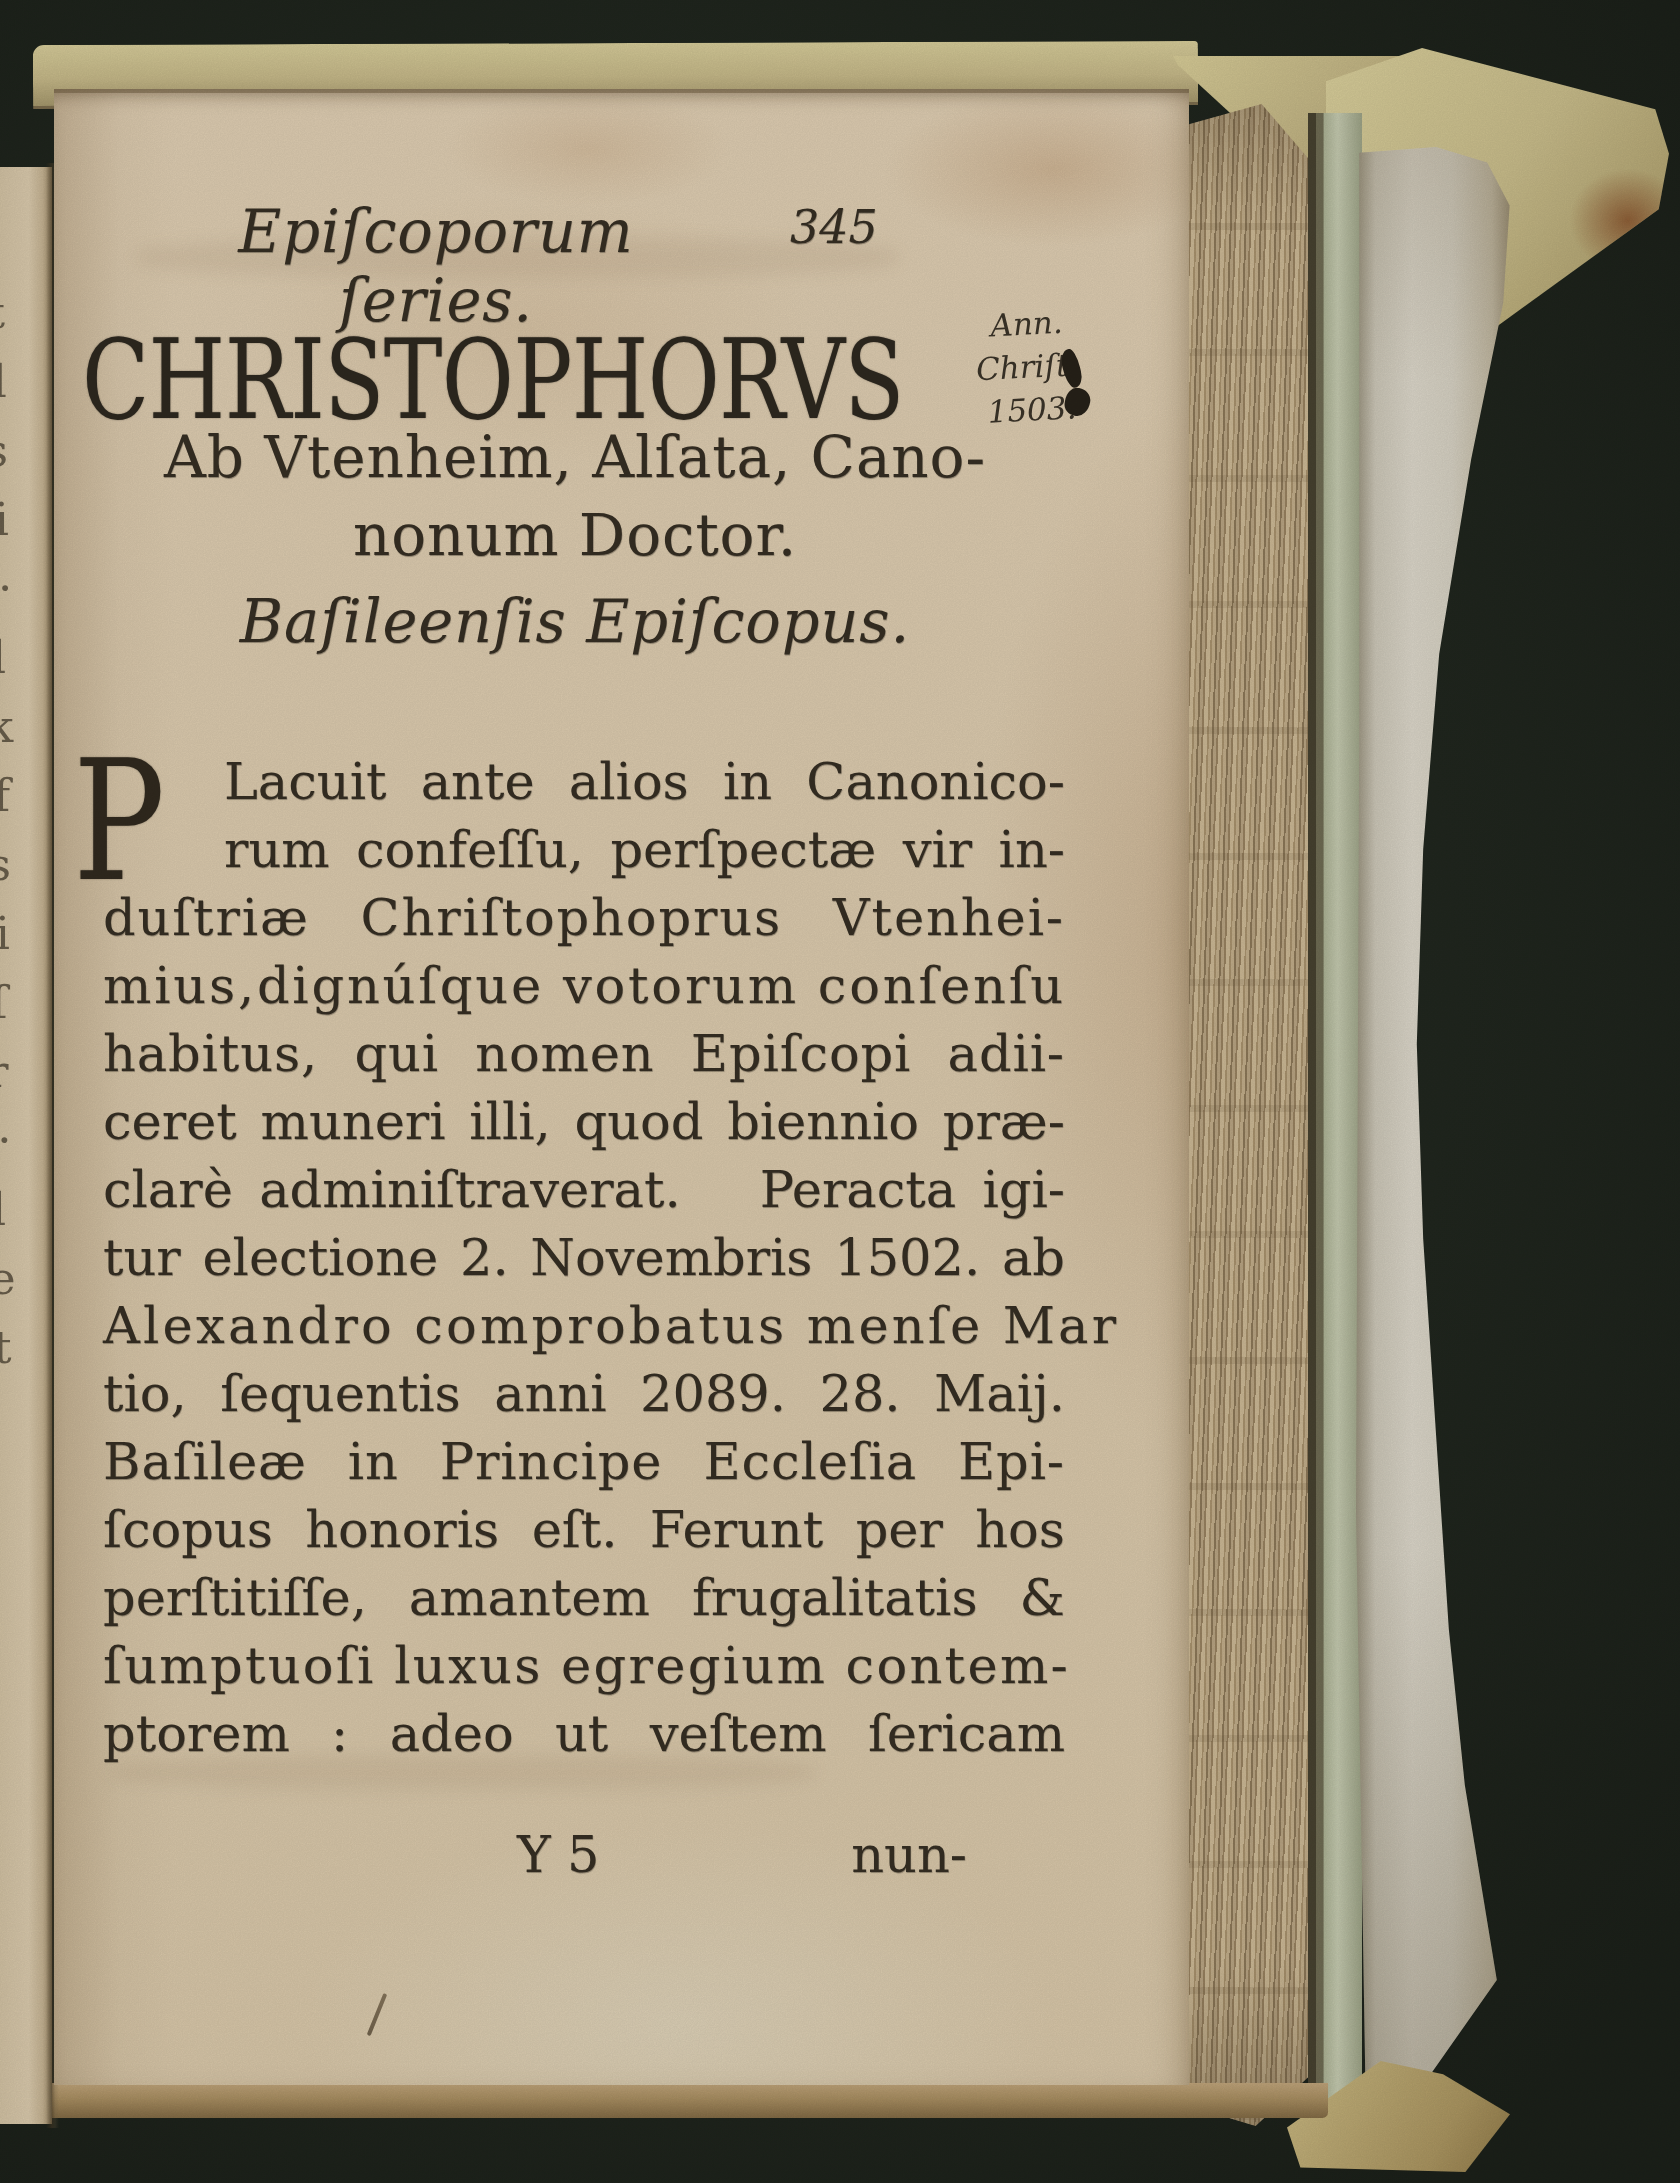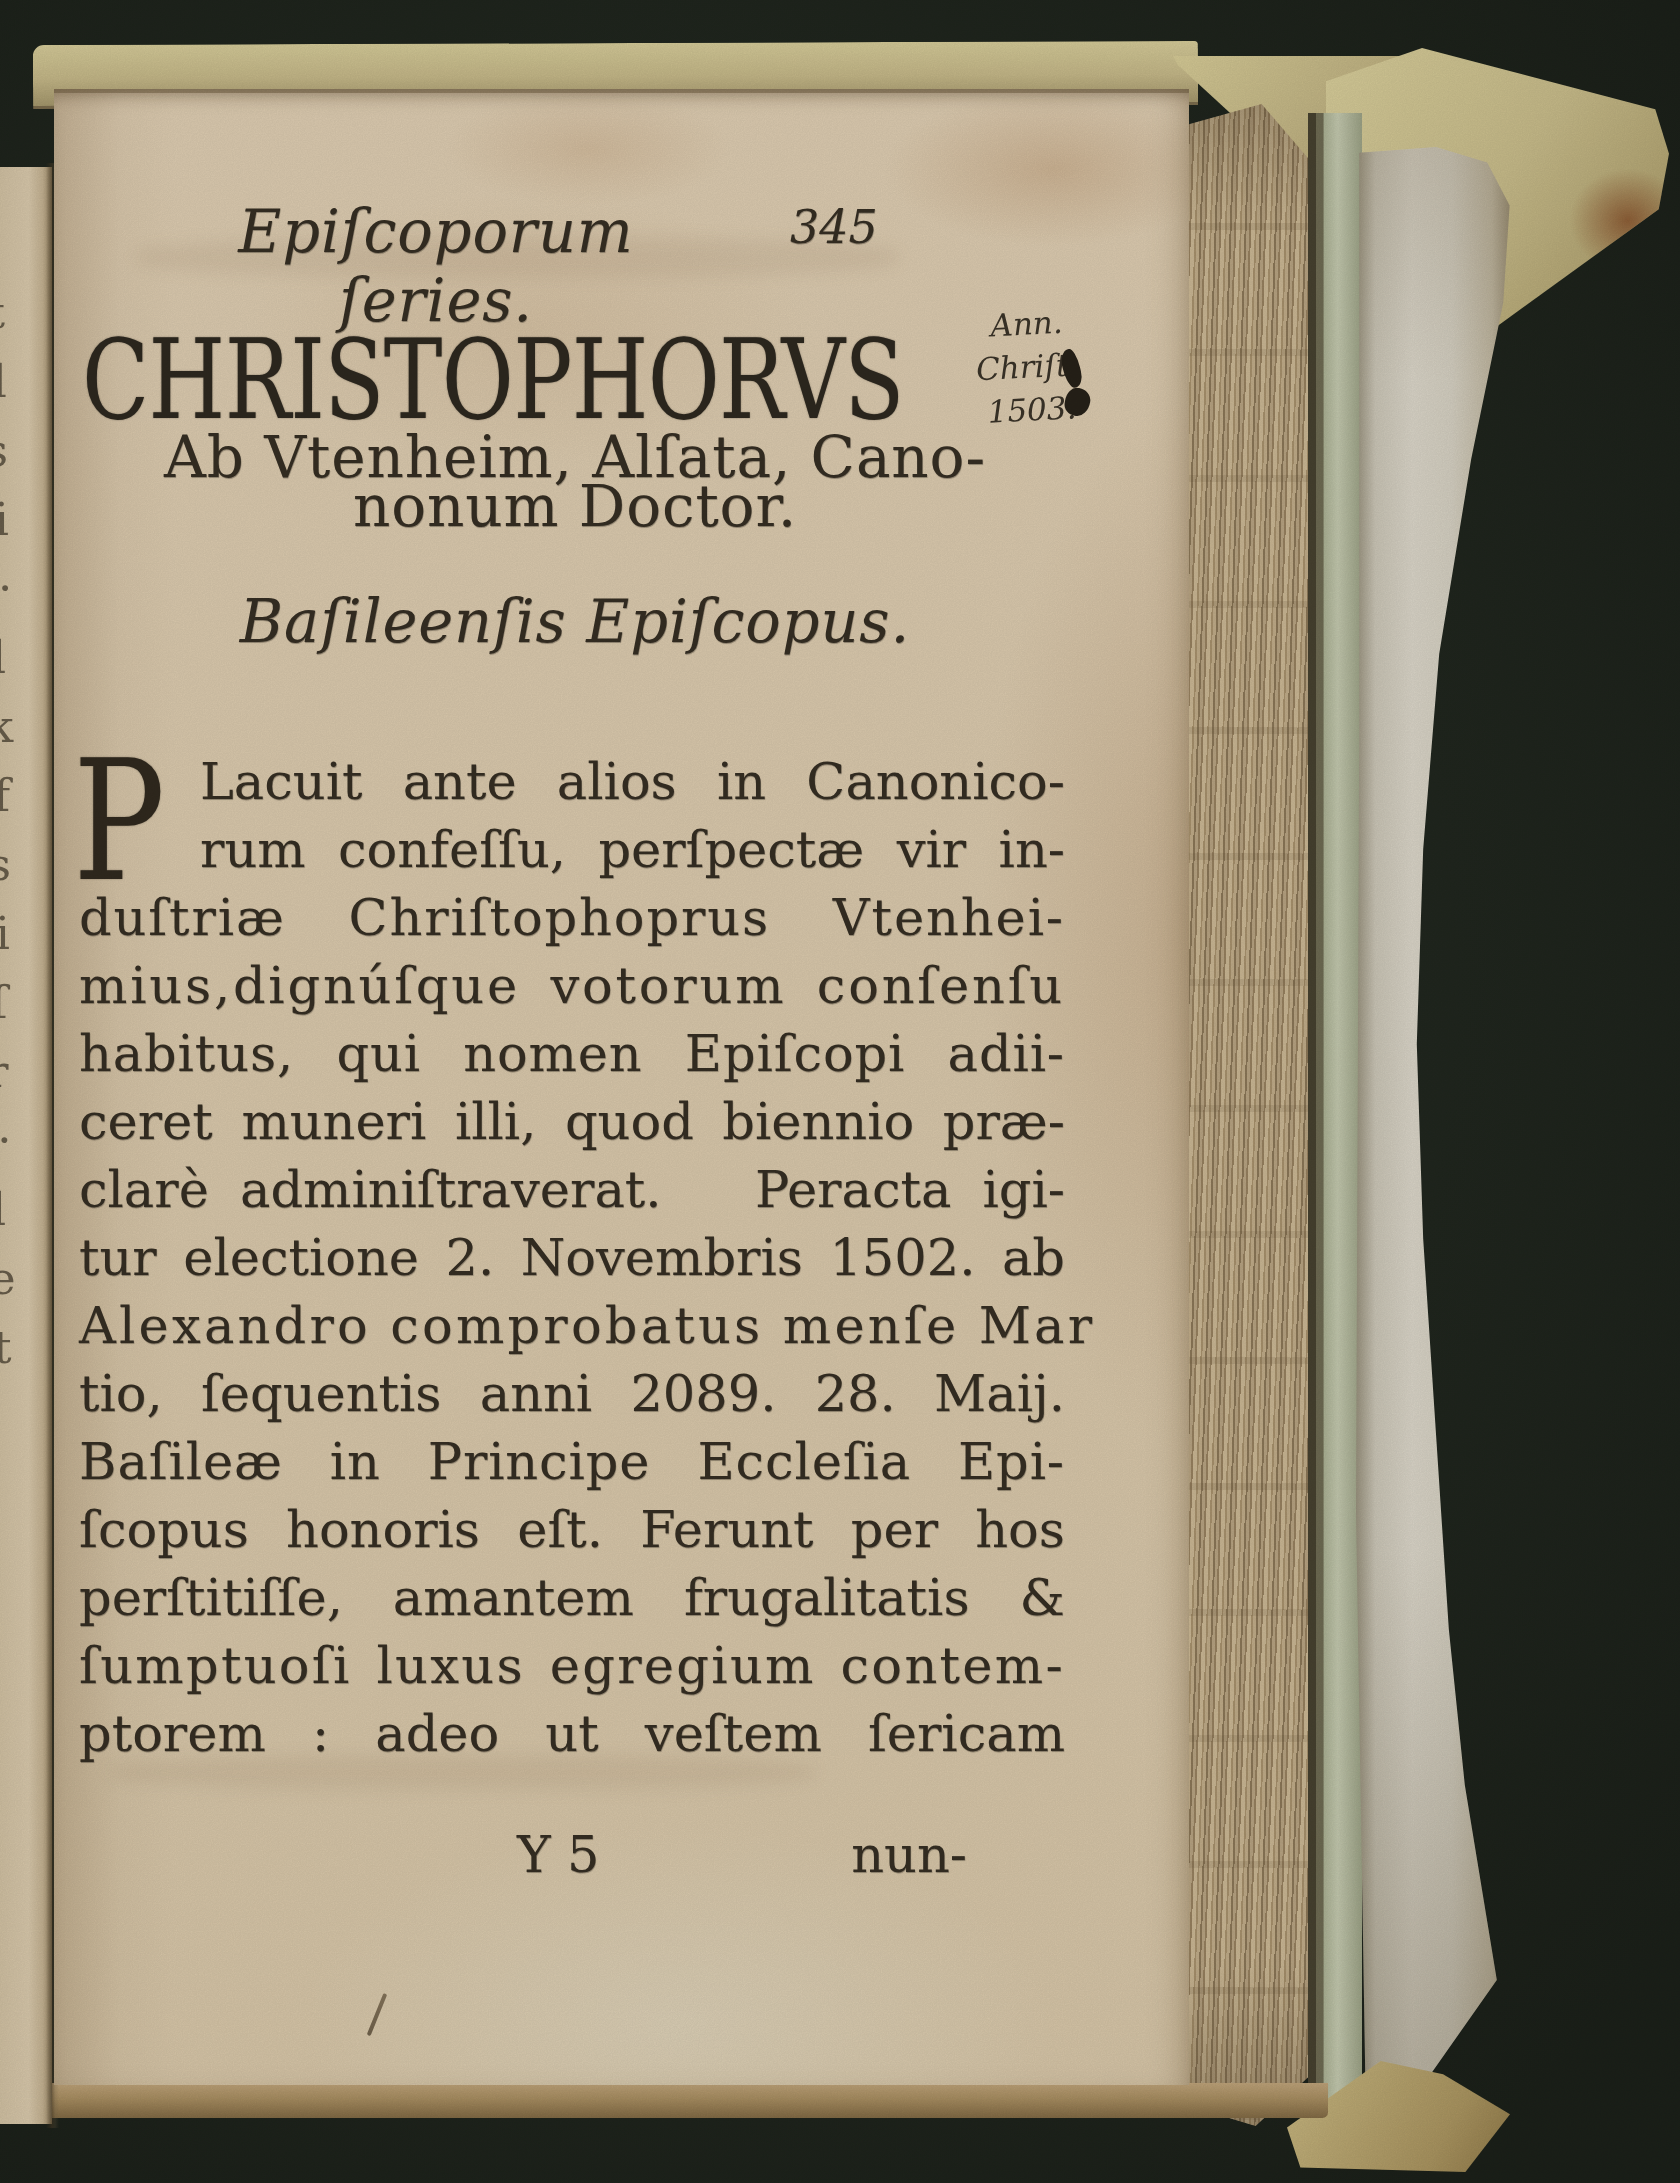--- a/index.html
+++ b/index.html
@@ -65,26 +65,26 @@
   .center{left:65px;width:1020px;text-align:center;}
   .running-title{left:139px;top:197px;width:594px;text-align:center;font-style:italic;font-size:59px;letter-spacing:0.9px;}
   .page-number{left:790px;top:200px;width:130px;font-style:italic;font-size:46px;}
   .margin-note{left:976px;top:301px;width:167px;font-style:italic;font-size:31px;line-height:43px;
       transform:rotate(-3deg);color:#3a3328;}
   .margin-note span{display:block;}
   .main-title{left:82px;top:325px;width:1113px;}
   .main-title span{display:inline-block;font-size:110px;line-height:1;letter-spacing:-0.9px;
       transform:scaleX(0.8);transform-origin:left;color:#2d281f;text-shadow:0 0 1.9px rgba(45,40,31,.55);}
   .sub1{top:423px;font-size:58px;letter-spacing:0.9px;}
-  .sub2{top:472px;font-size:58px;letter-spacing:0.9px;}
+  .sub2{top:501px;font-size:58px;letter-spacing:0.9px;}
   .office{top:587px;font-size:59px;font-style:italic;letter-spacing:0.9px;}
   .numeral{top:653px;font-size:58px;font-style:italic;letter-spacing:9.3px;}
   .body-block{left:79px;top:748px;width:986px;}
   .bl{height:68px;line-height:68px;font-size:51px;white-space:nowrap;
-      text-align:justify;text-align-last:justify;}
+      text-align:justify;text-align-last:justify;margin-left:24px;}
   .bl.indent{padding-left:121px;}
   .drop-cap{position:absolute;left:-5.6px;top:3.7px;font-size:167px;line-height:139px;
       transform:scaleX(0.82);transform-origin:left;color:#30291e;text-shadow:0 0 1.9px rgba(48,41,30,.5);}
   .footer-row{left:79px;top:1825px;width:986px;height:69px;font-size:51px;}
   .sig{position:absolute;left:438px;}
   .catch{position:absolute;right:98px;}
   .ink-blob{background:#262118;}
   .blob1{left:1063px;top:349px;width:16.7px;height:39px;border-radius:60% 40% 55% 45%/45% 55% 40% 60%;transform:rotate(-14deg);}
   .blob2{left:1065px;top:388px;width:25px;height:28px;border-radius:45% 55% 50% 50%/55% 45% 60% 40%;transform:rotate(9deg);}
   .pen-mark{left:375px;top:1992px;width:3.7px;height:45px;background:linear-gradient(180deg,#75644b,#5d4f3a);

